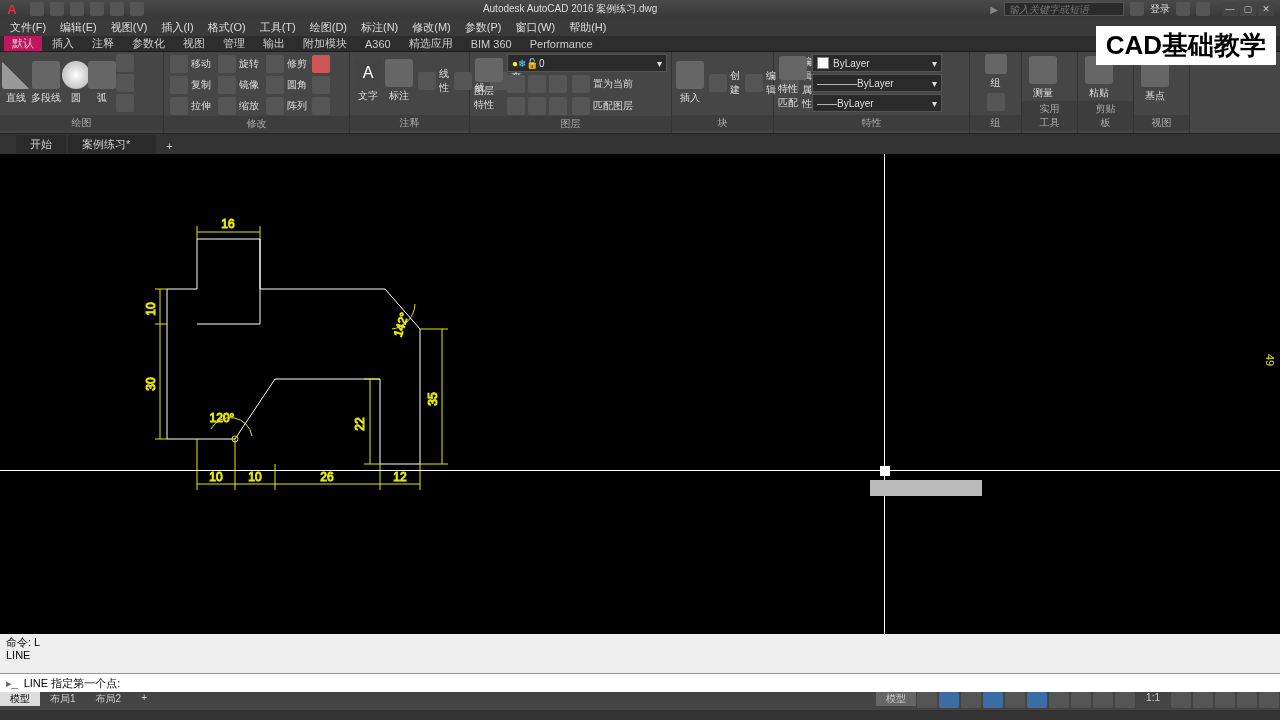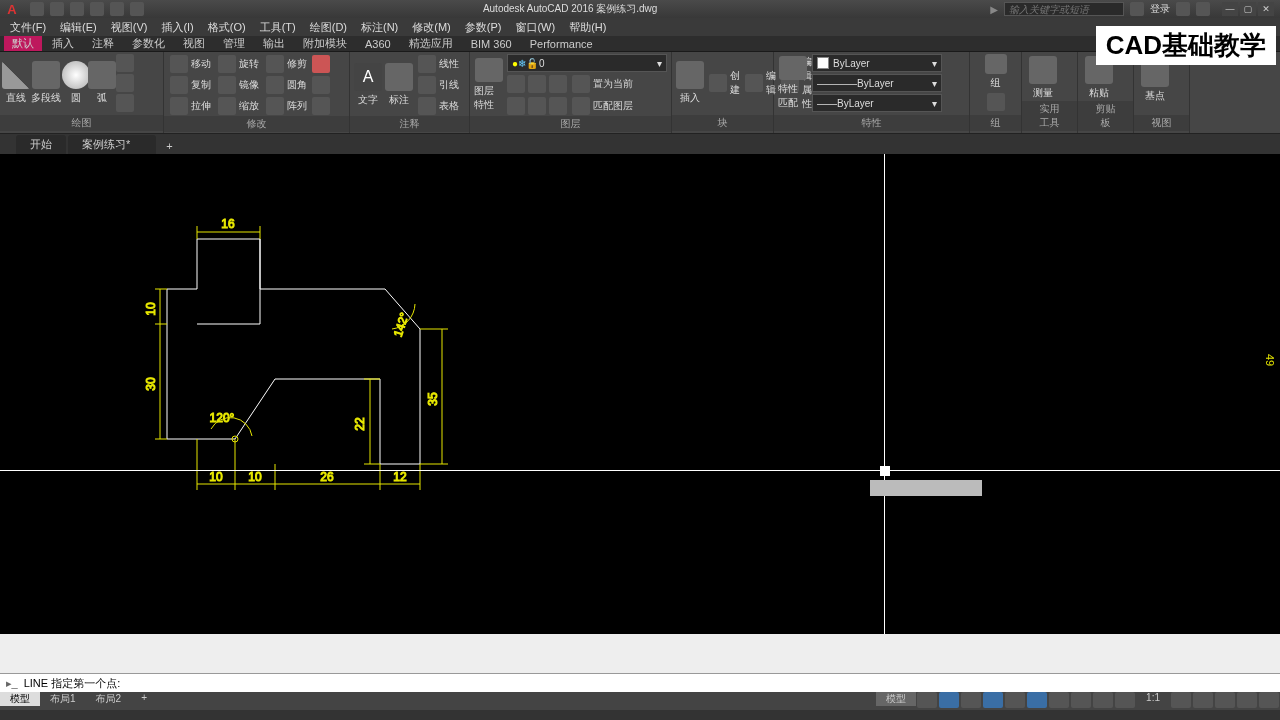--- a/index.html
+++ b/index.html
@@ -204,21 +204,21 @@
   <div class="panel" style="width:120px">
     <div class="panel-row">
       <div class="bigbtn" style="width:28px">
           <div class="ico" style="background:#444;color:#fff;display:flex;align-items:center;justify-content:center;font-size:16px">A</div>
           <span>文字</span>
         </div>
       <div class="bigbtn" style="width:28px">
           <div class="ico"></div>
           <span>标注</span>
         </div>
-      <div style="display:flex;flex-direction:column;gap:1px">
+      <div style="display:flex;flex-direction:row;gap:1px">
         <div class="rbtn">
             <span class="smbtn"></span>
             <span>线性</span>
           </div>
         <div class="rbtn">
             <span class="smbtn"></span>
             <span>引线</span>
           </div>
         <div class="rbtn">
             <span class="smbtn"></span>
@@ -394,20 +394,22 @@
   </svg>
   <div class="crosshair-v"></div>
   <div class="crosshair-h"></div>
   <div class="pickbox"></div>
   <div class="inputbox"></div>
   <div class="axis-y">49</div>
 </div>
 
 <div class="cmdwin">
   <div class="cmdhist">
+    <div>命令: L</div>
+    <div>LINE</div>
   </div>
   <div class="cmdline">
     <span class="arrow">▸_</span>
       <span>LINE 指定第一个点:</span>
   </div>
 </div>
 
 <div class="statustabs">
   <span class="active">模型</span>
   <span>布局1</span>

